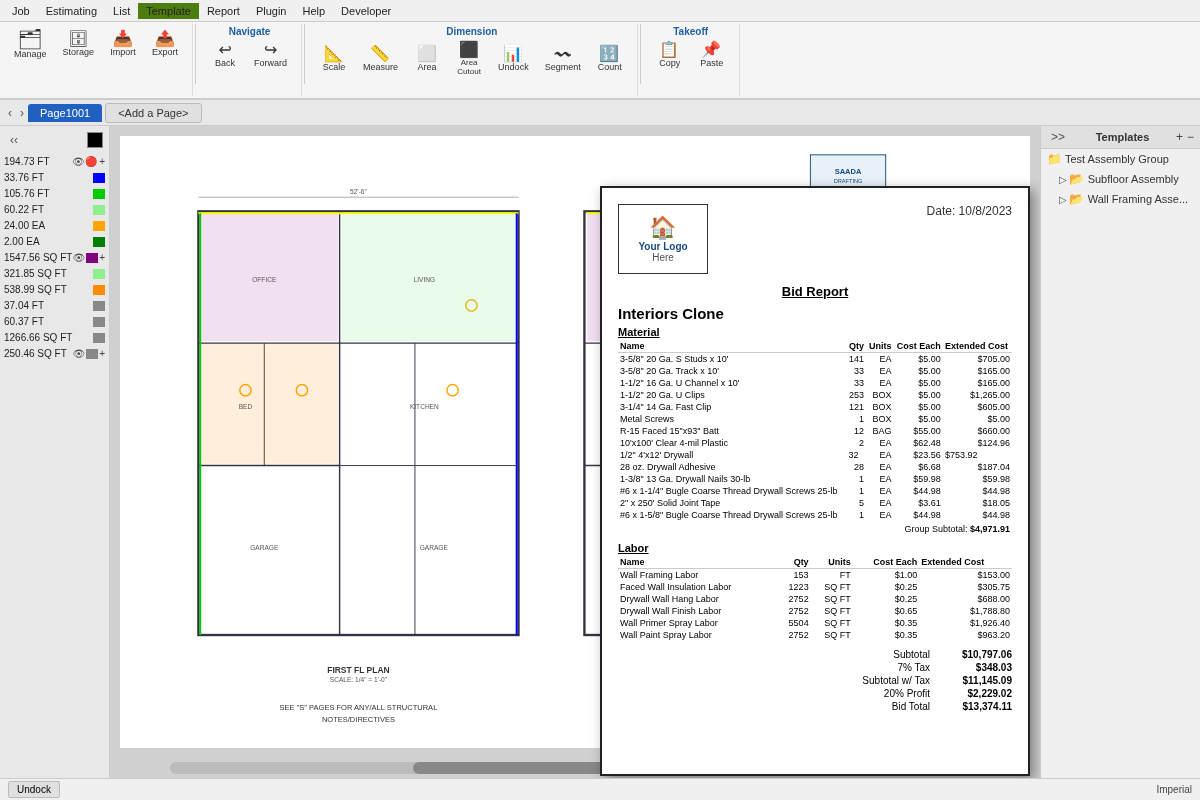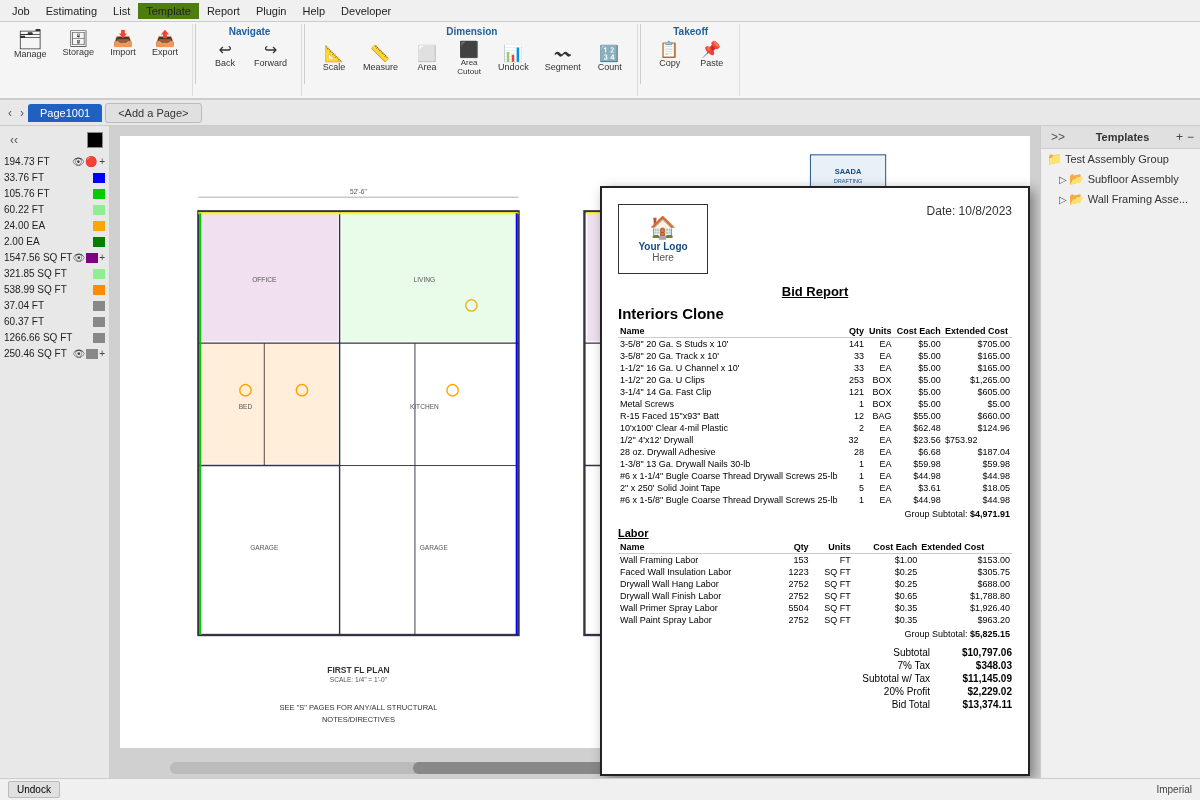--- a/index.html
+++ b/index.html
@@ -521,20 +521,21 @@
           <span style="font-size:10px;color:#555">Here</span>
         </div>
         <div class="bid-date">
           <span>Date:</span>
           <span>10/8/2023</span>
         </div>
       </div>
 
       <div class="bid-report-title">Bid Report</div>
       <div class="bid-section-title">Interiors Clone</div>
+      <div class="bid-subsection">Material</div>
 
       <table class="bid-table">
         <thead>
           <tr>
             <th>Name</th>
             <th>Qty</th>
             <th>Units</th>
             <th>Cost Each</th>
             <th>Extended Cost</th>
           </tr>
@@ -695,24 +696,20 @@
             </tr>
             <tr>
               <td>Wall Paint Spray Labor</td>
               <td style="text-align: right;">2752</td>
               <td style="text-align: right;">SQ FT</td>
               <td style="text-align: right;">$0.35</td>
               <td style="text-align: right;">$963.20</td>
             </tr>
           </tbody>
       </table>
-      <div class="group-subtotal-row">
-        <span>Group Subtotal:</span>
-        <strong><span>$5,825.15</span></strong>
-      </div>
 
       <div class="bid-totals">
         <div id="bid-totals-container">
             <div class="bid-totals-row">
               <span class="bid-totals-label">Subtotal</span>
               <span class="bid-totals-value">$10,797.06</span>
             </div>
             <div class="bid-totals-row">
               <span class="bid-totals-label">7% Tax</span>
               <span class="bid-totals-value">$348.03</span>

